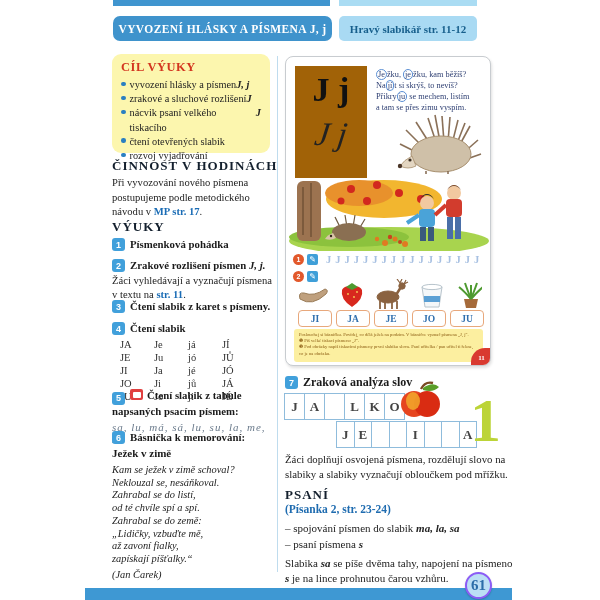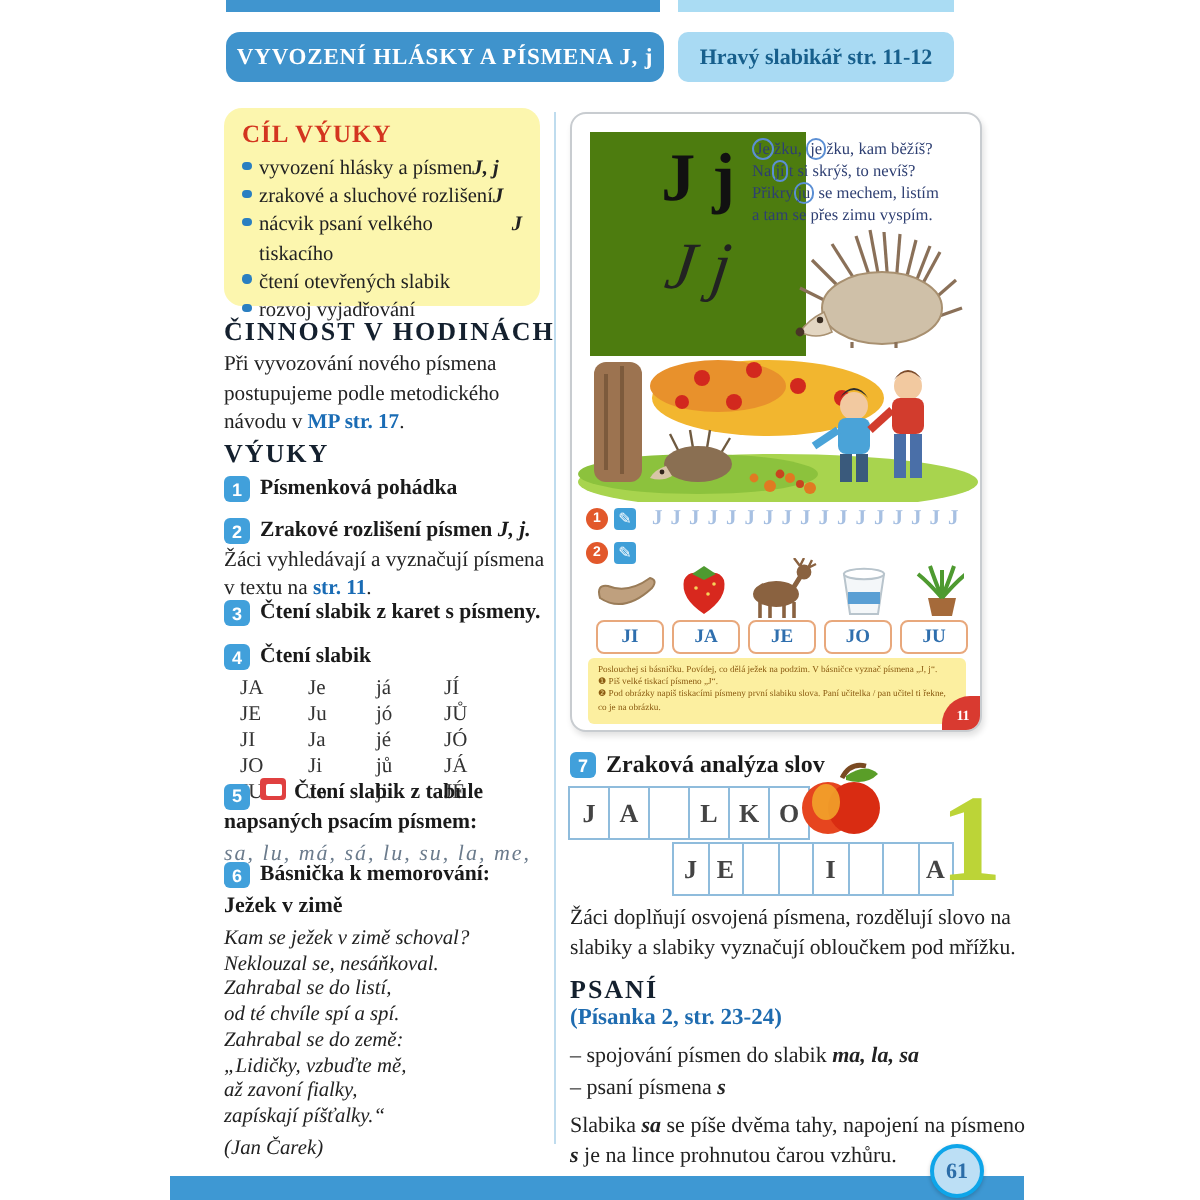--- a/index.html
+++ b/index.html
@@ -57,21 +57,21 @@
   .boardicon::after{content:"";position:absolute;left:2.5px;top:2.5px;right:2.5px;bottom:2.5px;background:#fff;border-radius:1px;}
   .cursive{font-style:italic;color:#6b7b8c;font-size:11px;letter-spacing:1px;}
   .poem{font-style:italic;font-size:10.4px;line-height:12.7px;color:#222;}
   .poem span{display:block;}
   
   .card{
     left:285px;top:56px;width:206px;height:310px;background:#fff;
     border:1px solid #c8ccd0;border-radius:8px;box-shadow:1px 2px 3px rgba(0,0,0,.12);
     box-sizing:border-box;overflow:hidden;
   }
-  .bluebox{position:absolute;left:9px;top:9px;width:108px;height:112px;background:#4d7c0f;text-align:center;}
+  .bluebox{position:absolute;left:9px;top:9px;width:72px;height:112px;background:#a16207;text-align:center;}
   .printJ{font-size:34px;font-weight:bold;color:#111;line-height:40px;margin-top:4px;}
   .cursJ{font-size:33px;font-style:italic;color:#222;transform:skewX(-8deg);line-height:48px;}
   .rhyme{position:absolute;left:90px;top:12px;width:100px;font-size:8.3px;line-height:11px;color:#2e3f72;}
   .circ{border:1px solid #5b8fd4;border-radius:7px;padding:0 1px;}
   .excircle{
     width:11px;height:11px;border-radius:50%;background:#e2582b;color:#fff;font-size:7px;font-weight:bold;
     display:inline-flex;align-items:center;justify-content:center;font-family:"Liberation Sans",sans-serif;
   }
   .pencil{
     width:11px;height:11px;border-radius:2px;background:#3f9fd8;color:#fff;font-size:8px;
@@ -99,22 +99,22 @@
     font-size:13px;font-weight:bold;color:#444;
   }
   .tile.small-t{width:16.5px;}
   .bignum{font-size:62px;font-weight:bold;color:#bcd437;line-height:56px;}
   .psani-sub{color:#1f6cb0;font-weight:bold;font-size:11.5px;}
   .dashline{font-size:11px;line-height:15.5px;color:#222;}
   
   .bottombar{left:85px;top:588px;width:427px;height:12px;background:#3e98d3;}
   .pagecircle{
     left:465px;top:572px;width:27px;height:27px;border-radius:50%;background:#bcdff5;
-    border:2px solid #0ea5e9;box-shadow:0 1px 2px rgba(0,0,0,.2);box-sizing:border-box;
-    display:flex;align-items:center;justify-content:center;color:#2b6da8;font-weight:bold;font-size:11px;
+    border:2px solid #8b5cf6;box-shadow:0 1px 2px rgba(0,0,0,.2);box-sizing:border-box;
+    display:flex;align-items:center;justify-content:center;color:#2b6da8;font-weight:bold;font-size:15px;
   }
 </style>
 </head>
 <body>
 
 <div>
 
   <div class="abs strip1"></div>
   <div class="abs strip2"></div>
 

